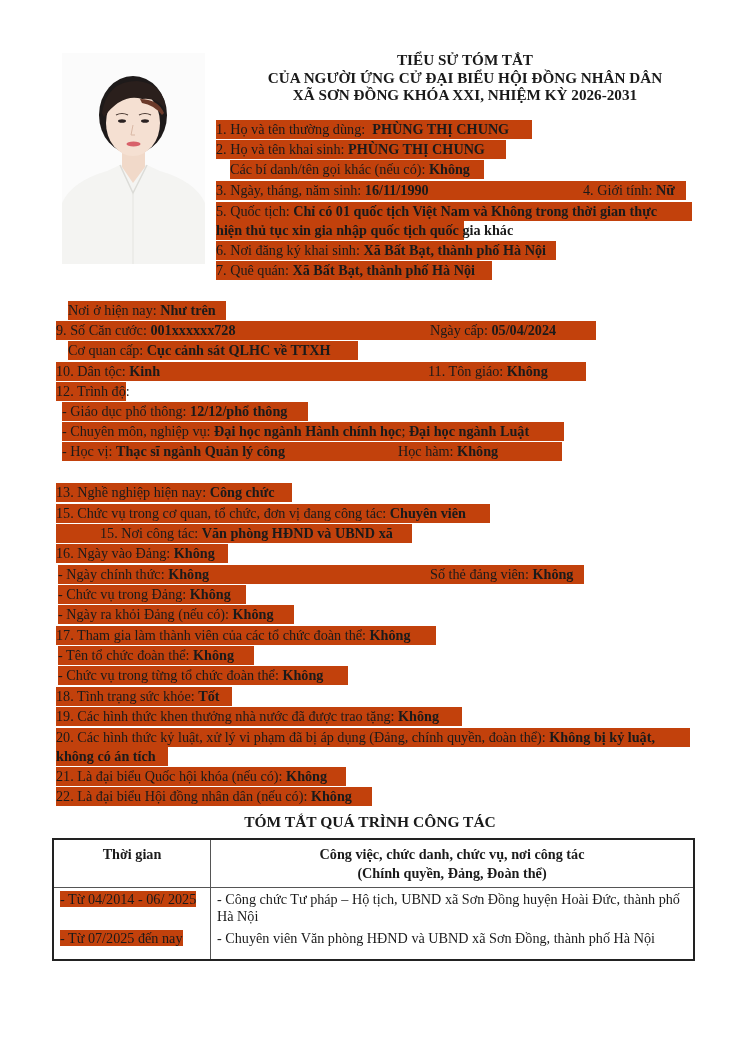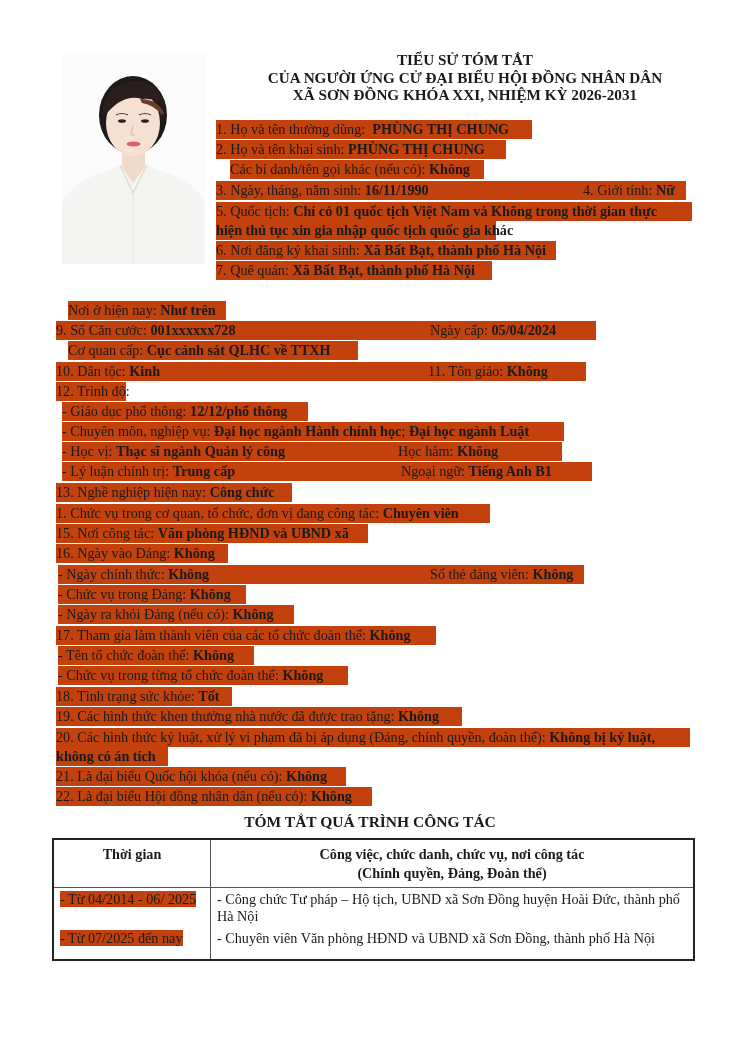--- a/index.html
+++ b/index.html
@@ -90,21 +90,21 @@
   </div>
 
   <div class="line hl" style="left:216px; top:181px; width:470px;">
     <span>3. Ngày, tháng, năm sinh: </span><b>16/11/1990</b>
     <span class="right-part" style="left:367px;"><span>4. Giới tính: </span><b>Nữ</b></span>
   </div>
 
   <div class="line hl" style="left:216px; top:202px; width:476px;">
     <span>5. Quốc tịch: </span><b>Chỉ có 01 quốc tịch Việt Nam và Không trong thời gian thực</b>
   </div>
-  <div class="line hl" style="left:216px; top:221px; width:280px;font-family:Liberation Serif, serif;">
+  <div class="line hl" style="left:216px; top:221px; width:248px;font-family:Liberation Serif, serif;">
     <b>hiện thủ tục xin gia nhập quốc tịch quốc gia khác</b>
   </div>
 
   <div class="line hl" style="left:216px; top:241px; width:340px;">
     <span>6. Nơi đăng ký khai sinh: </span><b>Xã Bất Bạt, thành phố Hà Nội</b>
   </div>
 
   <div class="line hl" style="left:216px; top:261px; width:276px;">
     <span>7. Quê quán: </span><b>Xã Bất Bạt, thành phố Hà Nội</b>
   </div>
@@ -132,34 +132,30 @@
   <div class="line hl" style="left:62px; top:402px; width:246px;">
     <span>- Giáo dục phổ thông: </span><b>12/12/phổ thông</b>
   </div>
   <div class="line hl" style="left:62px; top:422px; width:502px;">
     <span>- Chuyên môn, nghiệp vụ: </span><b>Đại học ngành Hành chính học</b><span>; </span><b>Đại học ngành Luật</b>
   </div>
   <div class="line hl" style="left:62px; top:442px; width:500px;">
     <span>- Học vị: </span><b>Thạc sĩ ngành Quản lý công</b>
     <span class="right-part" style="left:336px;"><span>Học hàm: </span><b>Không</b></span>
   </div>
-  <div class="line hl" style="left:62px; top:462px; width:530px;">
-    <span>- Lý luận chính trị: </span><b>Trung cấp</b>
-    <span class="right-part" style="left:339px;"><span>Ngoại ngữ: </span><b>Tiếng Anh B1</b></span>
-  </div>
 
   <div class="line hl" style="left:56px; top:483px; width:236px;">
     <span>13. Nghề nghiệp hiện nay: </span><b>Công chức</b>
   </div>
 
   <div class="line hl" style="left:56px; top:504px; width:434px;">
-    <span>1. Chức vụ trong cơ quan, tổ chức, đơn vị đang công tác: </span><b>Chuyên viên</b>
-  </div>
-
-  <div class="line hl" style="left:56px; top:524px; width:312px;">
+    <span>15. Chức vụ trong cơ quan, tổ chức, đơn vị đang công tác: </span><b>Chuyên viên</b>
+  </div>
+
+  <div class="line hl" style="left:56px; top:524px; width:312px;padding-left:44px;">
     <span>15. Nơi công tác: </span><b>Văn phòng HĐND và UBND xã</b>
   </div>
 
   <div class="line hl" style="left:56px; top:544px; width:172px;">
     <span>16. Ngày vào Đảng: </span><b>Không</b>
   </div>
   <div class="line hl" style="left:58px; top:565px; width:526px;">
     <span> - Ngày chính thức: </span><b>Không</b>
     <span class="right-part" style="left:372px;"><span>Số thẻ đảng viên: </span><b>Không</b></span>
   </div>

